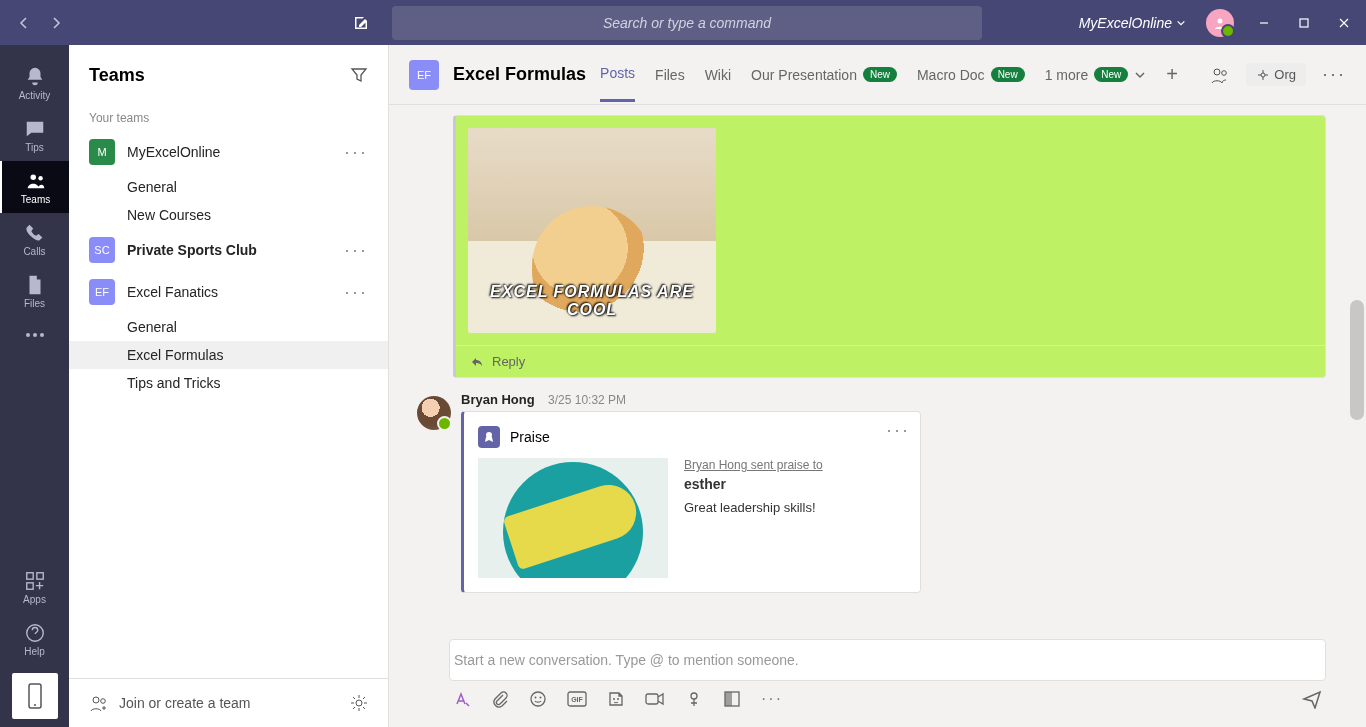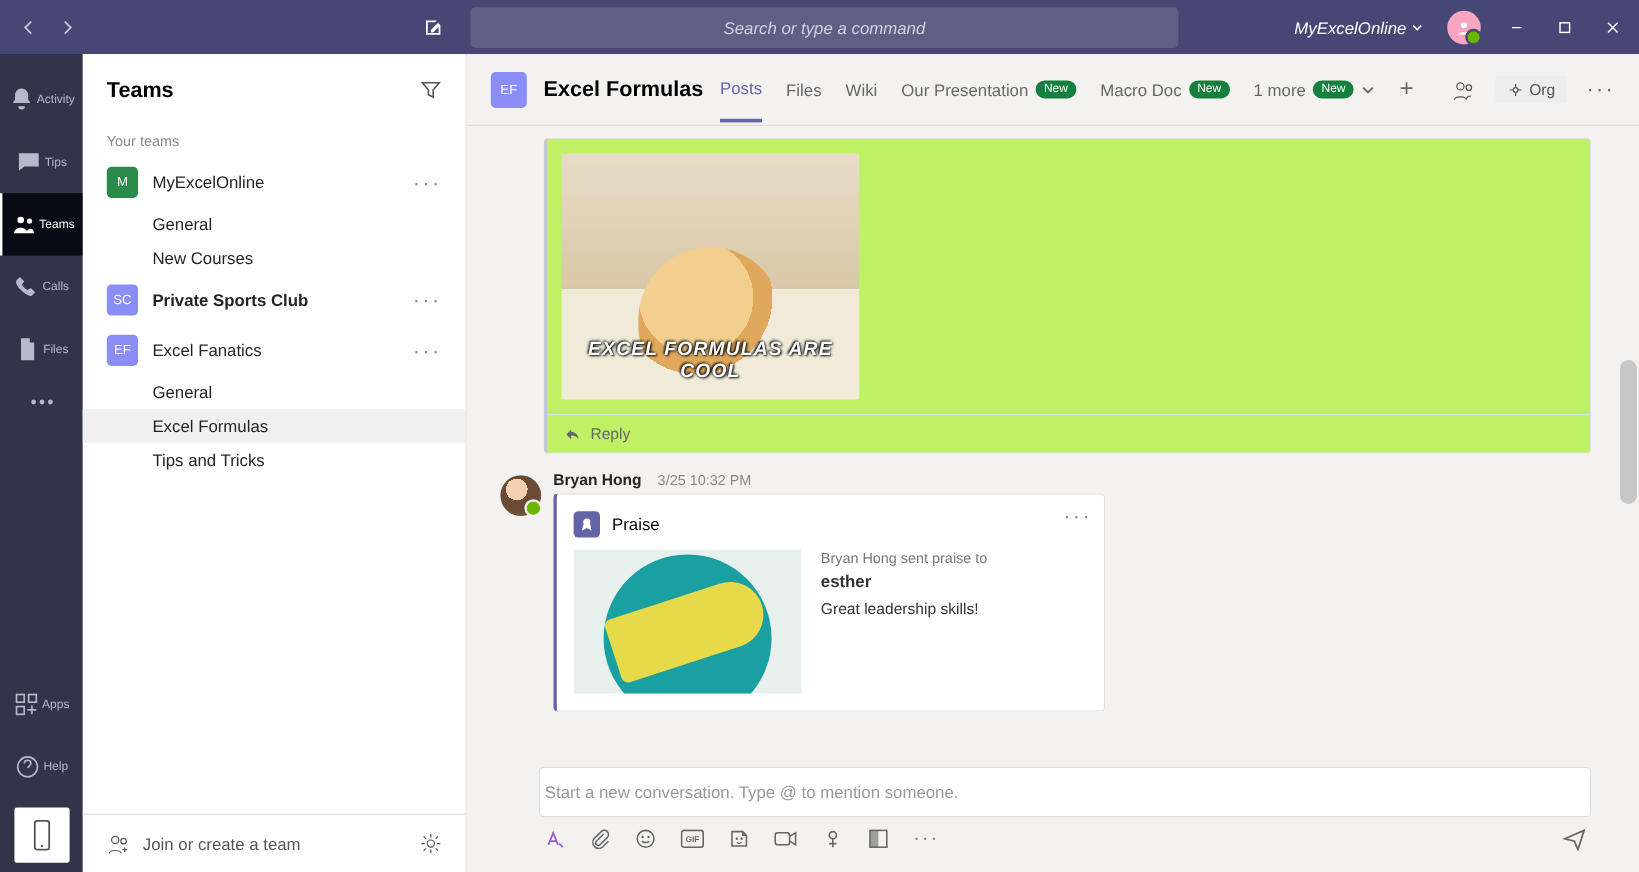--- a/index.html
+++ b/index.html
@@ -10,21 +10,21 @@
   .compose-btn { margin-left: 270px; width:30px; height:30px; display:flex;align-items:center;justify-content:center; color:#fff;}
   .searchbar { flex:0 0 590px; height: 34px; background: #5f5f86; border-radius: 4px; display:flex;align-items:center;justify-content:center; color:#d1d1e0; font-size:14px; margin-left:8px;}
   .title-right { margin-left:auto; display:flex;align-items:center; gap:20px; color:#fff;}
   .account { display:flex;align-items:center; gap:4px; font-size:14px;}
   .avatar-sm { width:28px; height:28px; border-radius:50%; background:#f7a5c0; position:relative; display:flex;align-items:center;justify-content:center;}
   .avatar-sm::after { content:""; position:absolute; bottom:-1px; right:-1px; width:10px;height:10px;background:#6bb700;border-radius:50%;border:2px solid #464775;}
   .win-btn { width:20px; height:20px; color:#fff; display:flex;align-items:center;justify-content:center;}
   
   .app { display:flex; height:682px; }
   .rail { width:69px; background:#33344a; display:flex;flex-direction:column;align-items:center; padding-top:12px;}
-  .rail-item { width:69px; height:52px; display:flex;flex-direction:row;align-items:center;justify-content:center; gap:2px; color:#b8b8cc; font-size:10px; cursor:pointer;}
+  .rail-item { width:69px; height:52px; display:flex;flex-direction:column;align-items:center;justify-content:center; gap:2px; color:#b8b8cc; font-size:10px; cursor:pointer;}
   .rail-item.active { background:#0a0a14; color:#fff; border-left:2px solid #fff;}
   .rail-spacer { flex:1; }
   .rail-item svg, .rail-item .ri { width:22px;height:22px;}
   .rail-bottom { width:46px;height:46px; margin:8px auto; background:#fff; border-radius:2px; display:flex;align-items:center;justify-content:center;}
   
   .teamlist { width:320px; background:#fff; border-right:1px solid #e1dfdd; display:flex;flex-direction:column;}
   .tl-head { height:60px; display:flex;align-items:center; padding:0 20px; font-size:18px;font-weight:700; justify-content:space-between;}
   .tl-sub { font-size:12px; color:#888; padding:6px 20px;}
   .team-row { display:flex;align-items:center; padding:8px 20px; gap:12px; cursor:pointer;}
   .team-row.bold .team-name { font-weight:600; }
@@ -61,21 +61,21 @@
   .post-head strong { color:#252423; font-size:13px; margin-right:10px;}
   .praise-card { background:#fff; border:1px solid #e1dfdd; border-left:3px solid #6264a7; border-radius:4px; padding:14px; width:460px; position:relative;}
   .praise-head { display:flex;align-items:center;gap:10px; margin-bottom:10px;}
   .praise-badge { width:22px;height:22px;background:#6264a7;border-radius:4px;display:flex;align-items:center;justify-content:center;}
   .praise-more {position:absolute; top:8px; right:10px; color:#888; font-size:18px; letter-spacing:2px;}
   .praise-body { display:flex; gap:16px;}
   .praise-img { width:190px; height:120px; background:#e8f0ee; position:relative; overflow:hidden;}
   .praise-circle { position:absolute; left:50%; top:50%; transform:translate(-50%,-40%); width:140px;height:140px; background:#1aa0a0; border-radius:50%;}
   .hand { position:absolute; left:50%; top:55%; transform:translate(-50%,-50%) rotate(-18deg); width:130px;height:55px; background:#e6d94a; border-radius:8px 40px 40px 8px; }
   .praise-text { font-size:13px; color:#333;}
-  .praise-text .to {font-size:12px;color:#777;margin-bottom:4px;}
+  .praise-text .to {font-size:12px;color:#777;margin-bottom:4px;text-decoration:underline;}
   .praise-text .name {font-weight:700; font-size:14px; margin-bottom:8px;}
   
   .compose { padding:6px 40px 10px 60px;}
   .compose-box { background:#fff; border:1px solid #e1dfdd; border-radius:4px; padding:12px 4px; font-size:14px; color:#999;}
   .compose-tools { display:flex; gap:20px; align-items:center; padding:8px 4px; color:#777;}
   .compose-tools .send { margin-left:auto;}
   .scroll-stub { position:absolute; right:0; top:0; width:14px; height:120px; background:#c7c7c7; border-radius:7px;}
   svg { display:block; }
 </style>
 </head>

